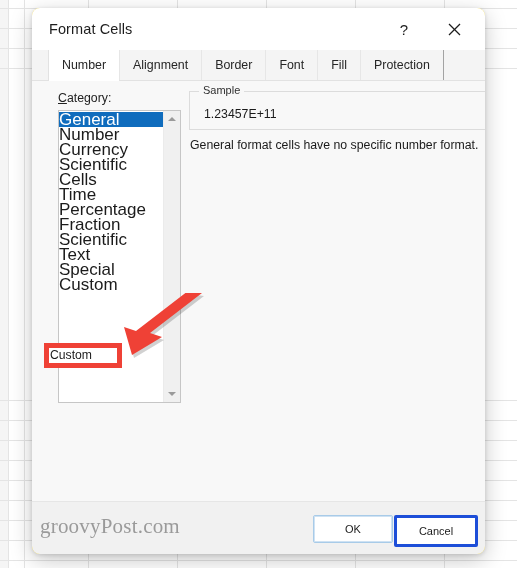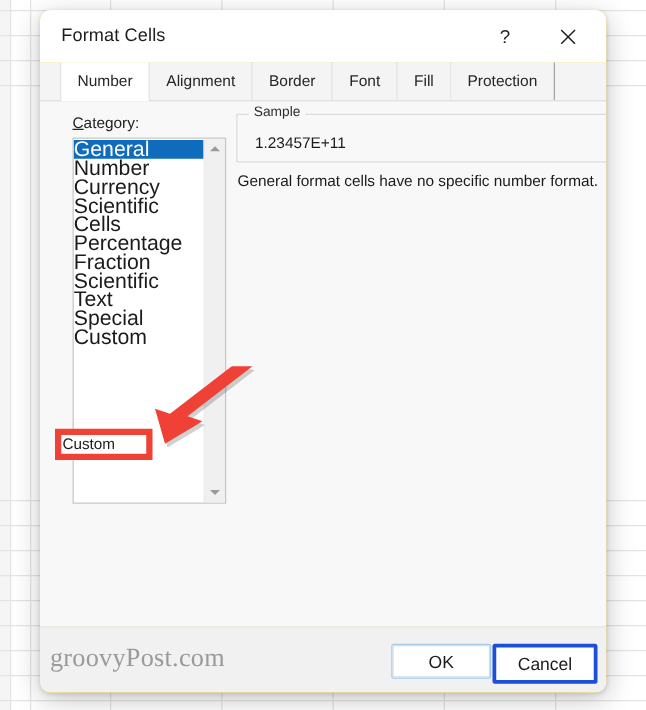--- a/index.html
+++ b/index.html
@@ -245,21 +245,21 @@
     font-size: 21px;
     color: #9a9a9a;
     letter-spacing: .2px;
   }
   .dlg-button {
     position: absolute;
     top: 13px;
     width: 78px;
     height: 26px;
     background: #ffffff;
-    font-size: 14px;
+    font-size: 11px;
     color: #1b1b1b;
     display: flex;
     align-items: center;
     justify-content: center;
     cursor: default;
     border-radius: 2px;
     margin-left: 40px;
   }
   #ok-button {
     right: 92px;
@@ -355,20 +355,21 @@
 
     <div id="category-label"><u>C</u><span>ategory:</span></div>
 
     <div id="category-listbox">
       <div id="category-items">
         <div class="cat-item selected">General</div>
         <div class="cat-item">Number</div>
         <div class="cat-item">Currency</div>
         <div class="cat-item">Scientific</div>
         <div class="cat-item">Cells</div>
+        <div class="cat-item">Time</div>
         <div class="cat-item">Percentage</div>
         <div class="cat-item">Fraction</div>
         <div class="cat-item">Scientific</div>
         <div class="cat-item">Text</div>
         <div class="cat-item">Special</div>
         <div class="cat-item">Custom</div>
       </div>
       <div id="category-scrollbar">
         <div class="sb-btn" id="scroll-up-button">
           <div class="sb-arrow up"></div>

